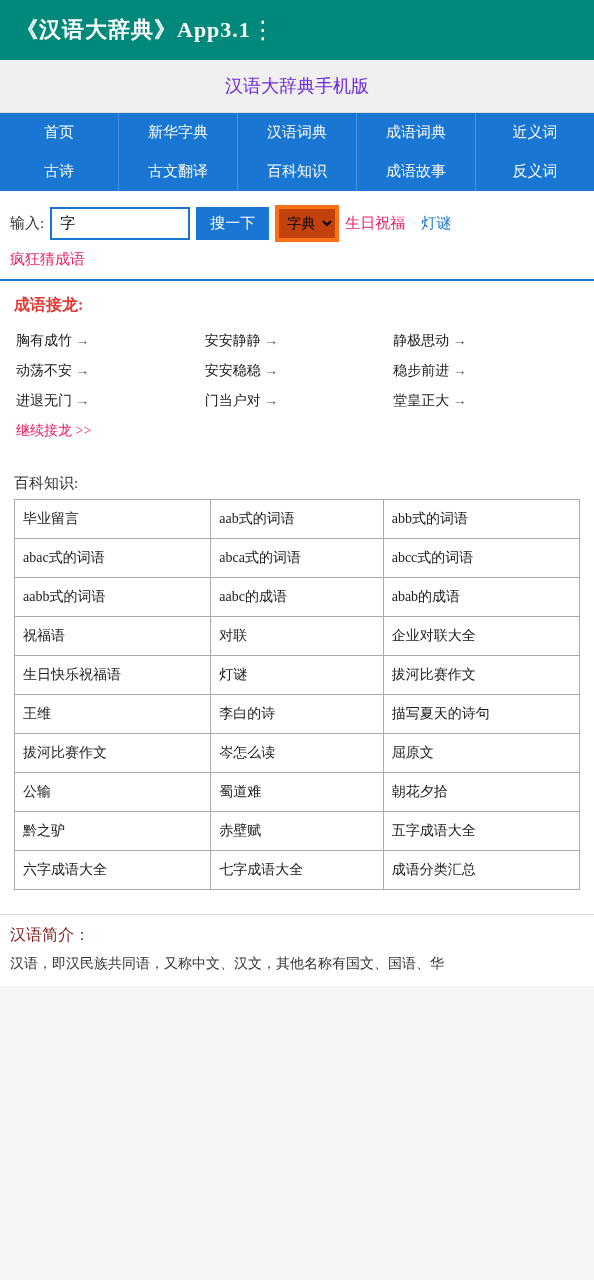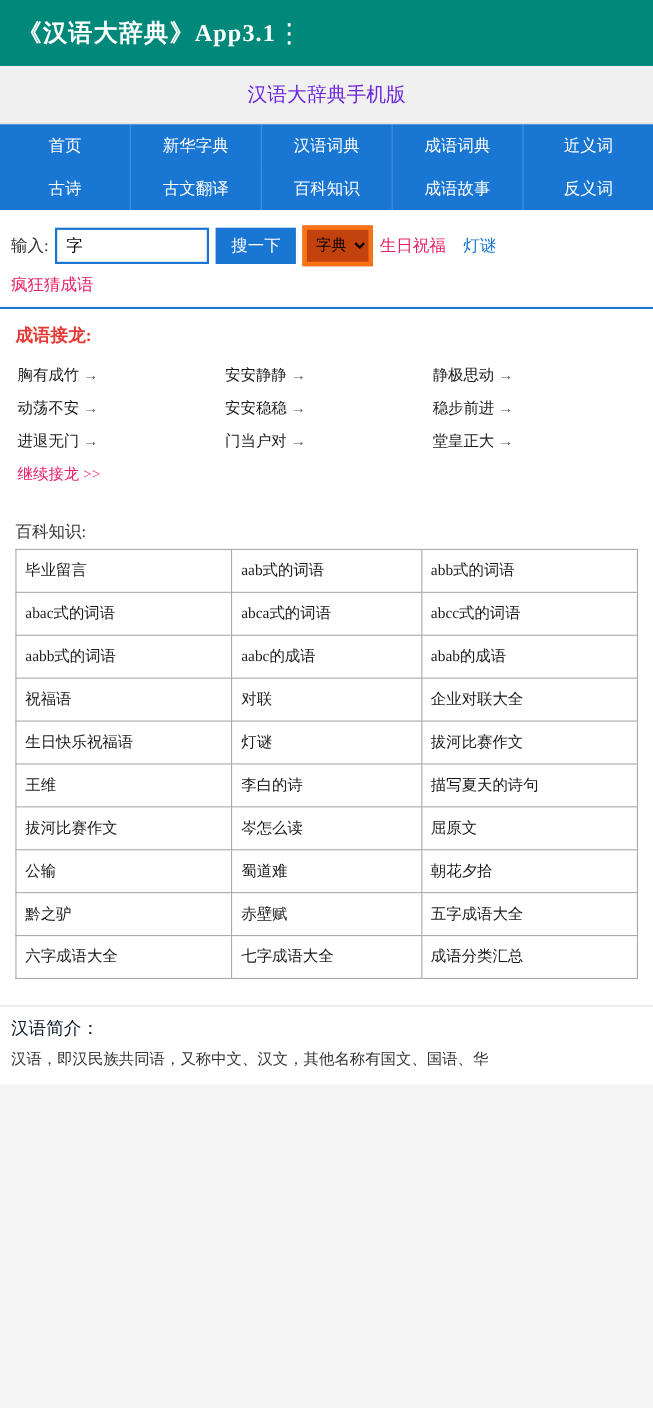--- a/index.html
+++ b/index.html
@@ -186,21 +186,21 @@
     }
 
     
     .intro-section {
       padding: 10px;
       background: white;
       border-top: 1px solid #ddd;
     }
     .intro-title {
       font-size: 16px;
-      color: #0f172a;
+      color: #7f1d1d;
       margin-bottom: 6px;
     }
     .intro-text {
       font-size: 14px;
       color: #333;
       line-height: 1.7;
     }
   </style>
 </head>
 <body>

